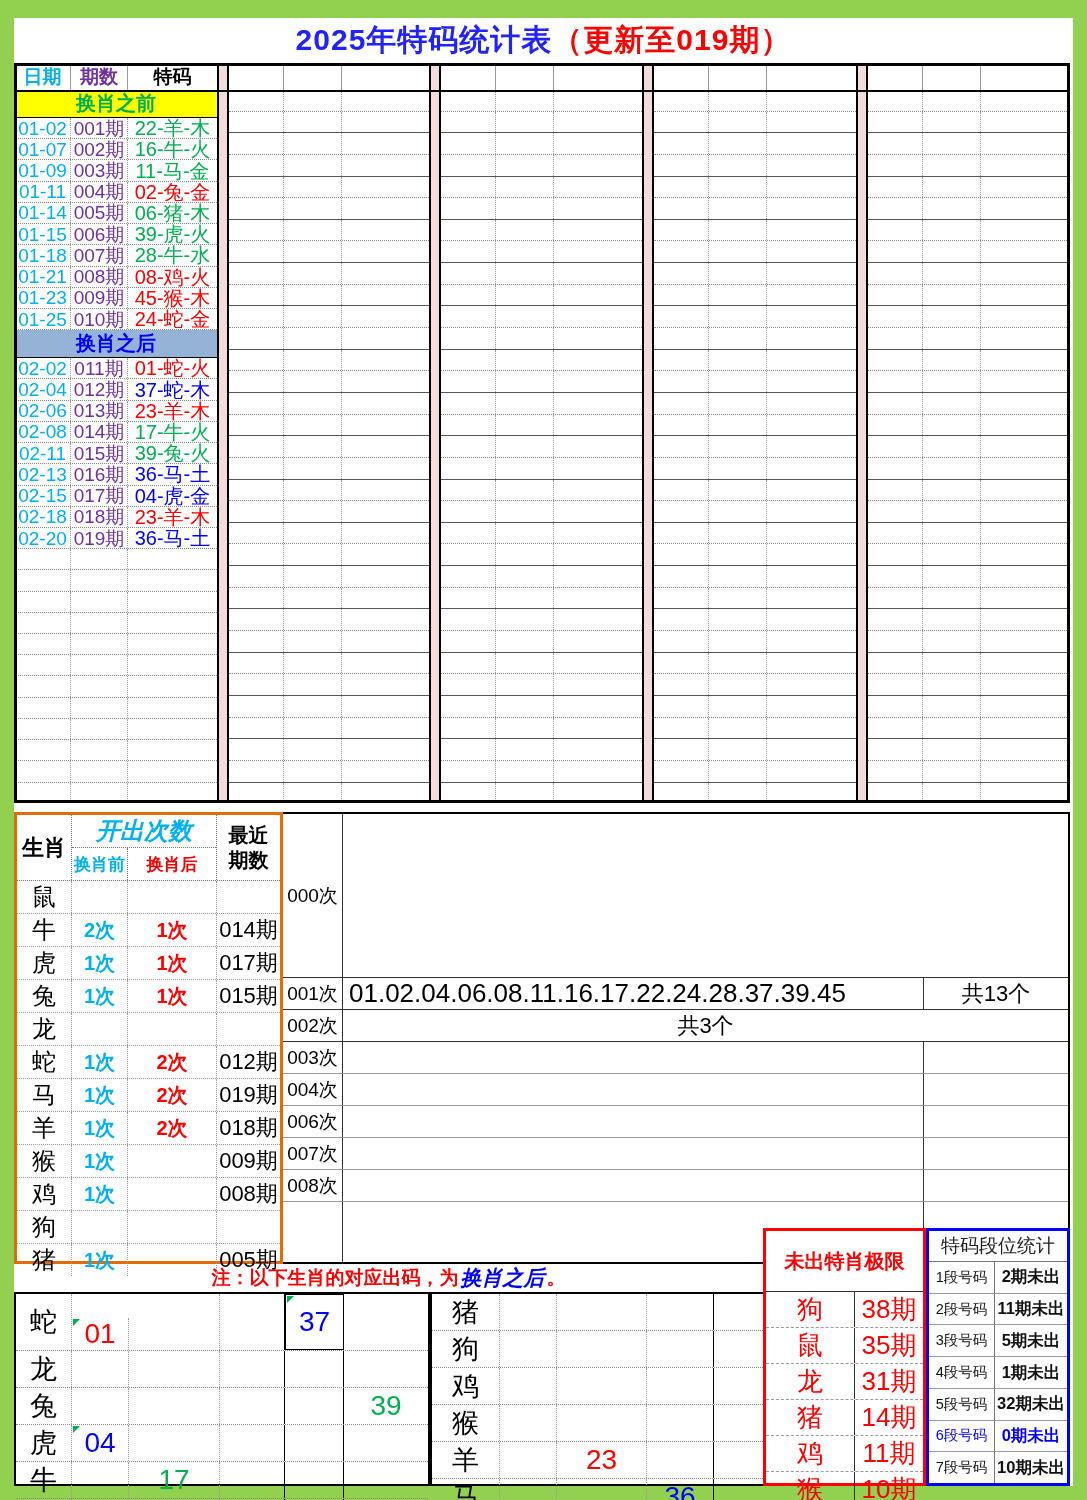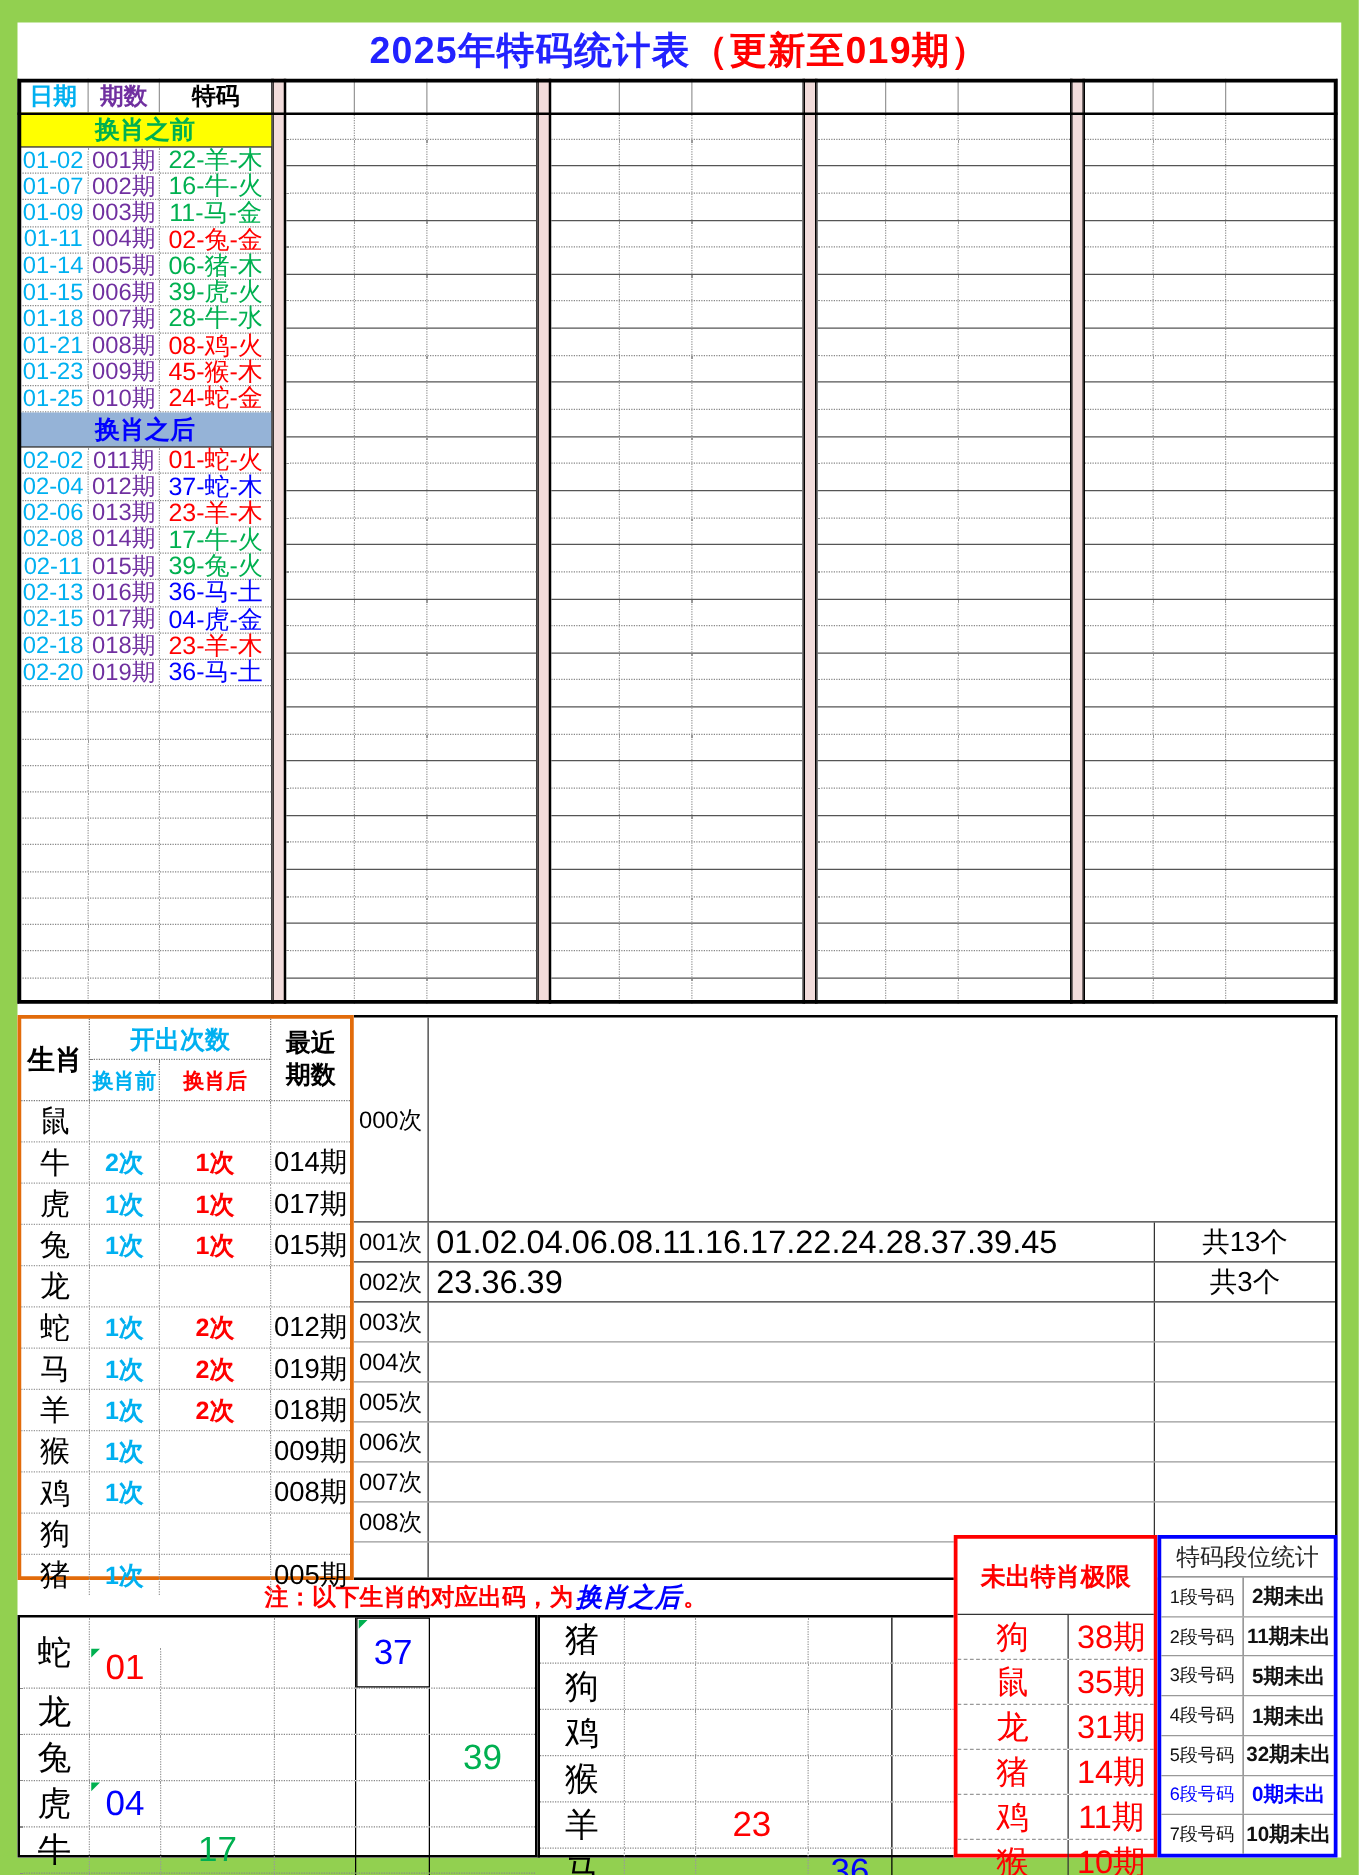--- a/index.html
+++ b/index.html
@@ -39,21 +39,21 @@
   .trow.band{border-bottom:1.5px solid #000;}
   .band-inner{flex:1; display:flex; align-items:center; justify-content:center; font-weight:bold; font-size:20px;}
   .band-before .band-inner{background:var(--band-yellow-bg); color:var(--green);}
   .band-after .band-inner{background:var(--band-blue-bg); color:var(--blue);}
 
   
   #zodiac-table{left:14px; top:812px; width:269px; height:452px; border:3px solid var(--orange); background:#fff; display:flex; flex-direction:column; z-index:3;}
   #z-header{flex:0 0 66px; display:flex; border-bottom:1px dotted #777;}
   .zh-shengxiao{width:55px; display:flex; align-items:center; justify-content:center; font-size:22px; font-weight:600; border-right:1px dotted #777;}
   .zh-mid{width:145px; display:flex; flex-direction:column; border-right:1px dotted #777;}
-  .zh-kaichu{flex:1; display:flex; align-items:center; justify-content:center; color:var(--cyan); font-weight:bold; font-size:20px; border-bottom:1px dotted #777;}
+  .zh-kaichu{flex:1; display:flex; align-items:center; justify-content:center; color:var(--cyan); font-weight:bold; font-size:24px; border-bottom:1px dotted #777;font-style:italic;}
   .zh-sub{flex:1; display:flex;}
   .zh-before{width:56px; display:flex; align-items:center; justify-content:center; color:var(--cyan); font-weight:bold; font-size:17px; border-right:1px dotted #777;}
   .zh-after{flex:1; display:flex; align-items:center; justify-content:center; color:var(--red); font-weight:bold; font-size:17px;}
   .zh-recent{flex:1; display:flex; align-items:center; justify-content:center; text-align:center; font-size:20px; font-weight:600; line-height:1.25; padding:0 10px;}
   #z-rows{flex:1; display:flex; flex-direction:column;}
   .zrow{flex:1; display:flex; border-bottom:1px dotted #999;}
   .zrow:last-child{border-bottom:none;}
   .zrow .zc{display:flex; align-items:center; justify-content:center; border-right:1px dotted #999;}
   .zc-name{width:55px; font-size:24px;}
   .zc-before{width:56px; color:var(--cyan); font-weight:bold; font-size:20px;}
@@ -1084,35 +1084,29 @@
       <div class="crow strong" style="flex: 0 0 164px;">
         <div class="cc-label">000次</div>
       </div>
       <div class="crow strong" style="flex: 0 0 32px;">
         <div class="cc-label">001次</div>
         <div class="cc-nums">01.02.04.06.08.11.16.17.22.24.28.37.39.45</div>
         <div class="cc-total">共13个</div>
       </div>
       <div class="crow strong" style="flex: 0 0 32px;">
         <div class="cc-label">002次</div>
-        <div class="cc-nums">23.36.39</div>
         <div class="cc-total">共3个</div>
       </div>
       <div class="crow" style="flex: 0 0 32px;">
         <div class="cc-label">003次</div>
         <div class="cc-nums"></div>
         <div class="cc-total"></div>
       </div>
       <div class="crow" style="flex: 0 0 32px;">
         <div class="cc-label">004次</div>
-        <div class="cc-nums"></div>
-        <div class="cc-total"></div>
-      </div>
-      <div class="crow" style="flex: 0 0 32px;">
-        <div class="cc-label">005次</div>
         <div class="cc-nums"></div>
         <div class="cc-total"></div>
       </div>
       <div class="crow" style="flex: 0 0 32px;">
         <div class="cc-label">006次</div>
         <div class="cc-nums"></div>
         <div class="cc-total"></div>
       </div>
       <div class="crow" style="flex: 0 0 32px; justify-content: space-between;">
         <div class="cc-label">007次</div>

